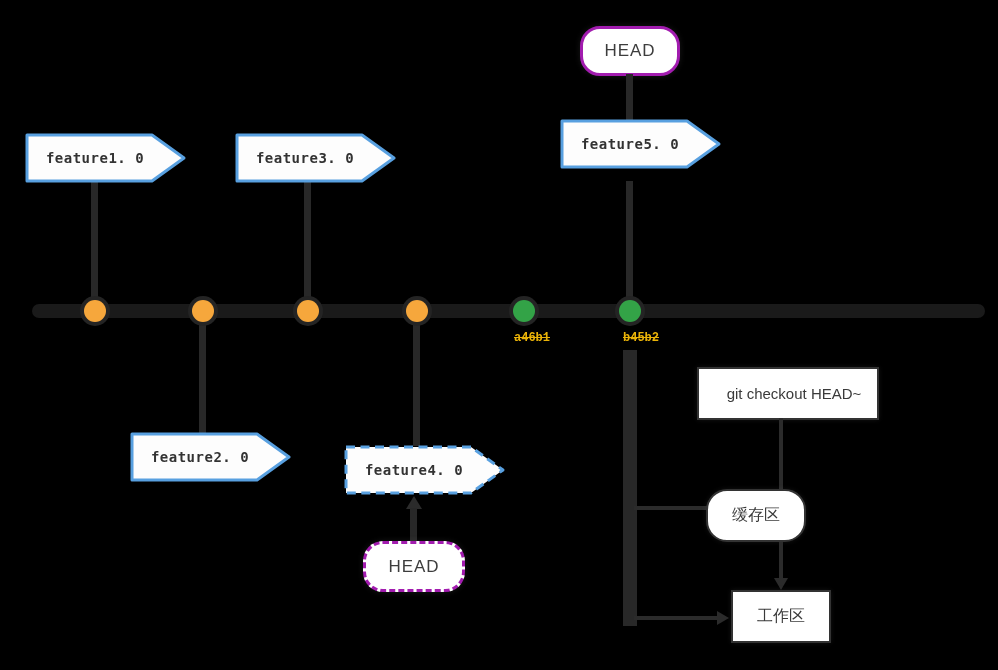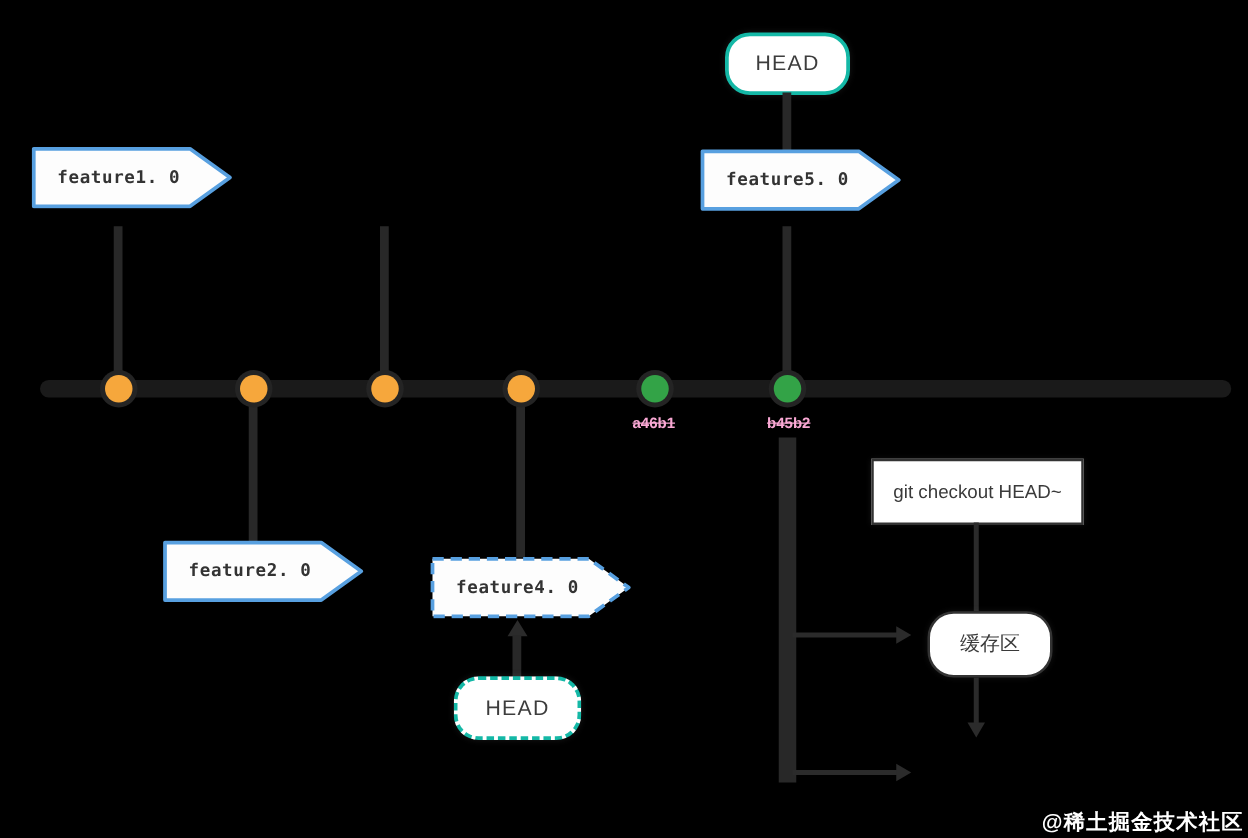--- a/index.html
+++ b/index.html
@@ -25,34 +25,34 @@
   
   .flag{position:absolute;width:162px;height:50px;}
   .flag svg{position:absolute;left:0;top:0;}
   .flag polygon{fill:#fdfdfd;stroke:#58a0e0;stroke-width:3;stroke-linejoin:round;}
   .flag.dashed polygon{stroke-dasharray:9 5.5;}
   .flag .lbl{position:absolute;left:0;top:0;width:140px;height:50px;
              display:flex;align-items:center;justify-content:center;
              font-family:"DejaVu Sans Mono",monospace;font-weight:700;
              font-size:14px;color:#333;letter-spacing:.5px;}
   
-  .headbox{position:absolute;background:#fff;border:3px solid #14b8a6;border-radius:20px;
+  .headbox{position:absolute;background:#fff;border:3px solid #a21caf;border-radius:20px;
            display:flex;align-items:center;justify-content:center;
            font-size:17px;color:#3d3d3d;letter-spacing:1px;
            box-shadow:0 0 6px rgba(130,130,130,.18);}
   .headbox.dashed{border-style:dashed;}
   
   .rectbox{position:absolute;background:#fff;border:2px solid #333;
            display:flex;align-items:center;justify-content:center;
            color:#3a3a3a;box-shadow:0 0 5px rgba(130,130,130,.15);}
-  .cmdbox{font-size:15px;}
+  .cmdbox{font-size:15px;padding-left:12px;}
   .areabox{font-size:16px;}
   
-  .hash{position:absolute;font-family:Liberation Sans, sans-serif;font-weight:700;
-        font-size:12px;color:#f9a8d4;text-decoration:line-through;text-align:center;}
+  .hash{position:absolute;font-family:Liberation Mono, monospace;font-weight:700;
+        font-size:12px;color:#eab308;text-decoration:line-through;text-align:right;}
   
   .watermark{position:absolute;right:3px;bottom:1px;font-size:17px;font-weight:700;
              color:#ffffff;letter-spacing:1px;
              text-shadow:1px 1px 1px #000,-1px -1px 1px #000,0 0 4px rgba(0,0,0,.9);}
 </style>
 </head>
 <body>
 
 <div id="stage">
 
@@ -63,25 +63,31 @@
   <div class="vline" style="left:626px;top:181px;width:7px;height:125px;"></div>
   <div class="vline" style="left:199px;top:316px;width:7px;height:130px;"></div>
   <div class="vline" style="left:413px;top:316px;width:7px;height:130px;"></div>
 
   <div class="headbox" style="left:580px;top:26px;width:94px;height:44px;">
     <span>HEAD</span>
   </div>
   <div class="vline" style="left:626px;top:74px;width:7px;height:48px;"></div>
   <div class="arr-down" style="left:622px;top:121px;"></div>
 
-  <div class="flag" style="left:25px;top:117px;padding-left:19px;">
+  <div class="flag" style="left:25px;top:133px;padding-left:19px;">
     <svg width="162" height="50" viewBox="0 0 162 50">
       <polygon points="2,2 127,2 159,25 127,48 2,48"></polygon>
     </svg>
     <div class="lbl">feature1. 0</div>
+  </div>
+  <div class="flag" style="left:235px;top:133px;">
+    <svg width="162" height="50" viewBox="0 0 162 50">
+      <polygon points="2,2 127,2 159,25 127,48 2,48"></polygon>
+    </svg>
+    <div class="lbl">feature3. 0</div>
   </div>
   <div class="flag" style="left:560px;top:119px;">
     <svg width="162" height="50" viewBox="0 0 162 50">
       <polygon points="2,2 127,2 159,25 127,48 2,48"></polygon>
     </svg>
     <div class="lbl">feature5. 0</div>
   </div>
   <div class="flag" style="left:130px;top:432px;">
     <svg width="162" height="50" viewBox="0 0 162 50">
       <polygon points="2,2 127,2 159,25 127,48 2,48"></polygon>
@@ -115,21 +121,23 @@
     <span>git checkout HEAD~</span>
   </div>
   <div class="hline" style="left:779px;top:418px;width:4px;height:71px;"></div>
 
   <div class="vline" style="left:623px;top:350px;width:14px;height:276px;"></div>
   <div class="hline" style="left:634px;top:506px;width:84px;height:4px;"></div>
   <div class="arr-right" style="left:717px;top:501px;"></div>
   <div class="hline" style="left:634px;top:616px;width:84px;height:4px;"></div>
   <div class="arr-right" style="left:717px;top:611px;"></div>
 
-  <div class="rectbox areabox" style="left:742px;top:489px;width:96px;height:49px;border-radius:21px;">
+  <div class="rectbox areabox" style="left:706px;top:489px;width:96px;height:49px;border-radius:21px;">
     <span>缓存区</span>
   </div>
   <div class="hline" style="left:779px;top:542px;width:4px;height:37px;"></div>
   <div class="arr-down" style="left:774px;top:578px;border-left-width:7px;border-right-width:7px;border-top-width:12px;"></div>
+  <div class="rectbox areabox" style="left:731px;top:590px;width:96px;height:49px;">
+    <span>工作区</span>
+  </div>
 
-  <div class="watermark">@稀土掘金技术社区</div>
 
 </div>
 
 </body></html>

